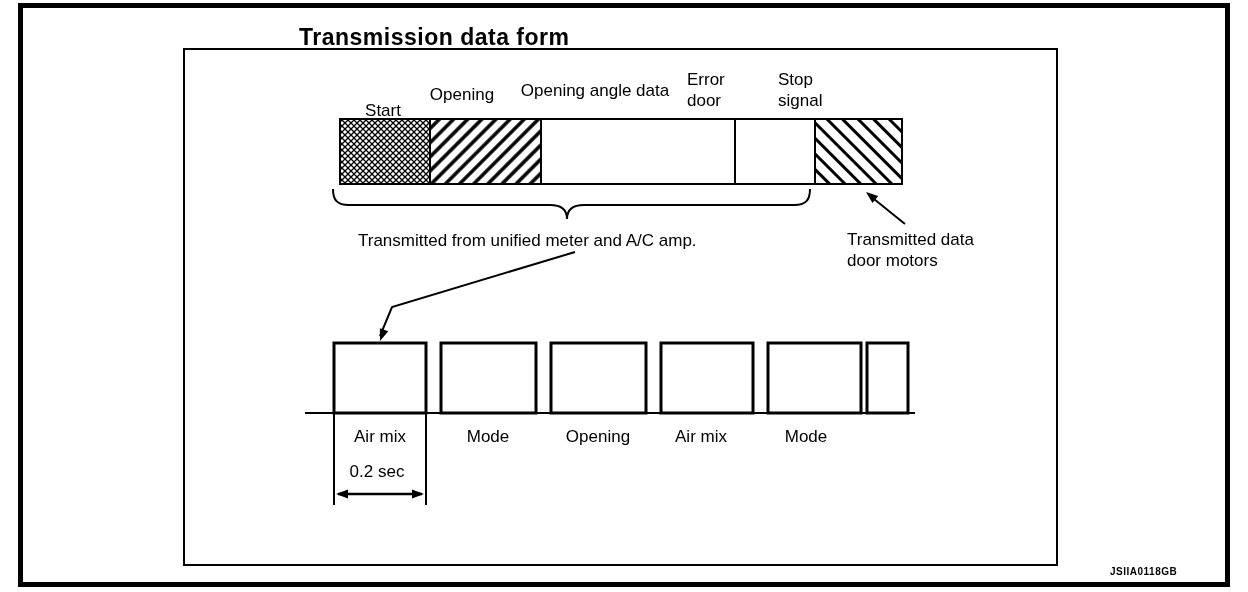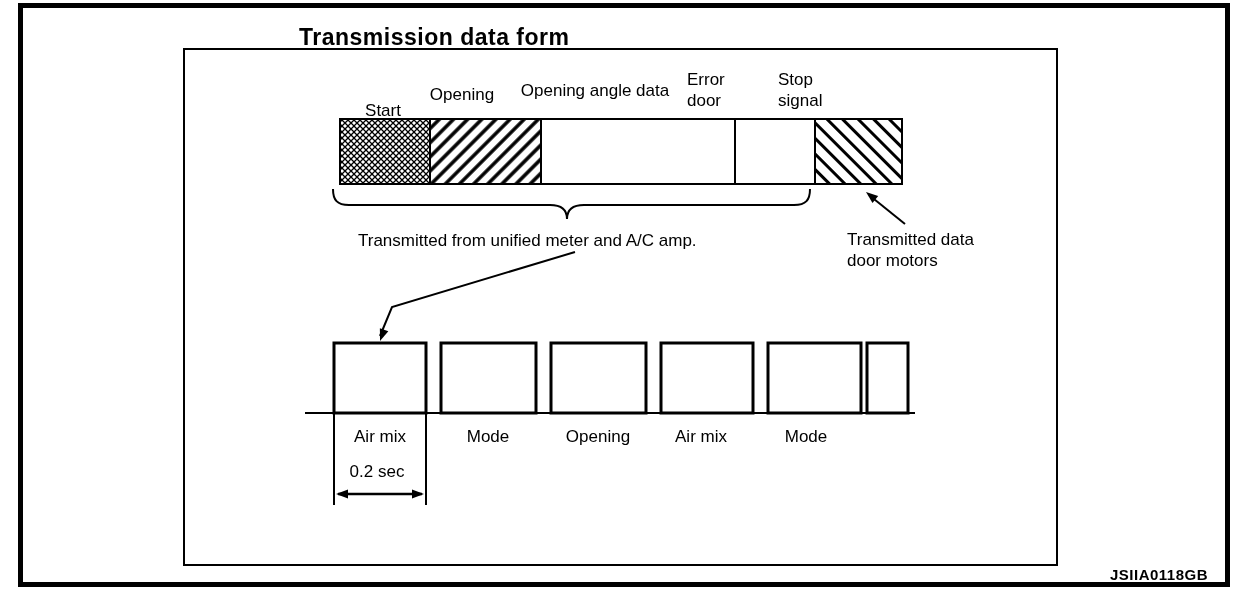--- a/index.html
+++ b/index.html
@@ -4,21 +4,21 @@
 <style>
   html,body{margin:0;padding:0;background:#ffffff;}
   body{position:relative;width:1248px;height:592px;overflow:hidden;
        font-family:"Liberation Sans",sans-serif;color:#000;}
   #gfx{position:absolute;left:0;top:0;}
   .lbl{position:absolute;font-size:17px;line-height:21px;white-space:nowrap;}
   .ctr{transform:translateX(-50%);text-align:center;}
   .wrap{white-space:normal;}
   .title{position:absolute;left:255px;top:24px;font-size:23px;font-weight:bold;
          letter-spacing:0.5px;white-space:nowrap;margin-left:44px;}
-  .figid{position:absolute;left:1110px;top:566px;font-size:15px;font-weight:bold;
+  .figid{position:absolute;left:1110px;top:566px;font-size:10px;font-weight:bold;
          letter-spacing:0.5px;white-space:nowrap;}
 </style>
 </head>
 <body>
 
 <svg id="gfx" width="1248" height="592" viewBox="0 0 1248 592">
   <defs>
     <pattern id="crossHatch" width="6" height="6" patternUnits="userSpaceOnUse">
       <path d="M0,0 l6,6 M6,0 l-6,6" stroke="#000" stroke-width="1.3"></path>
     </pattern>

